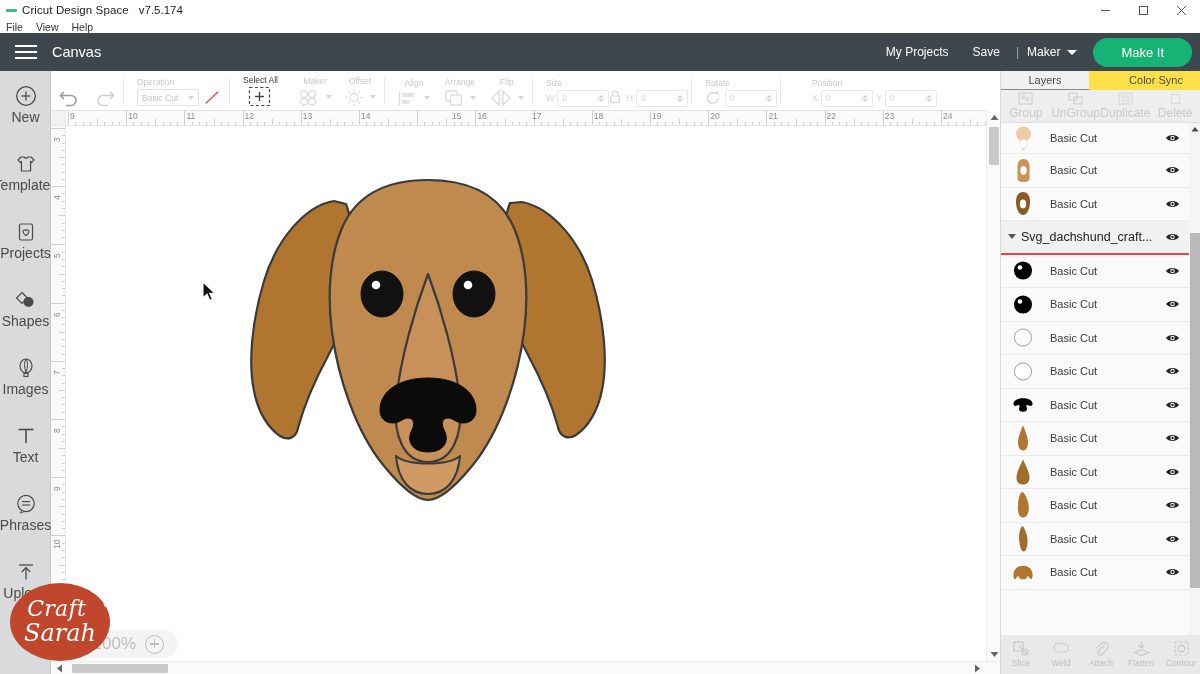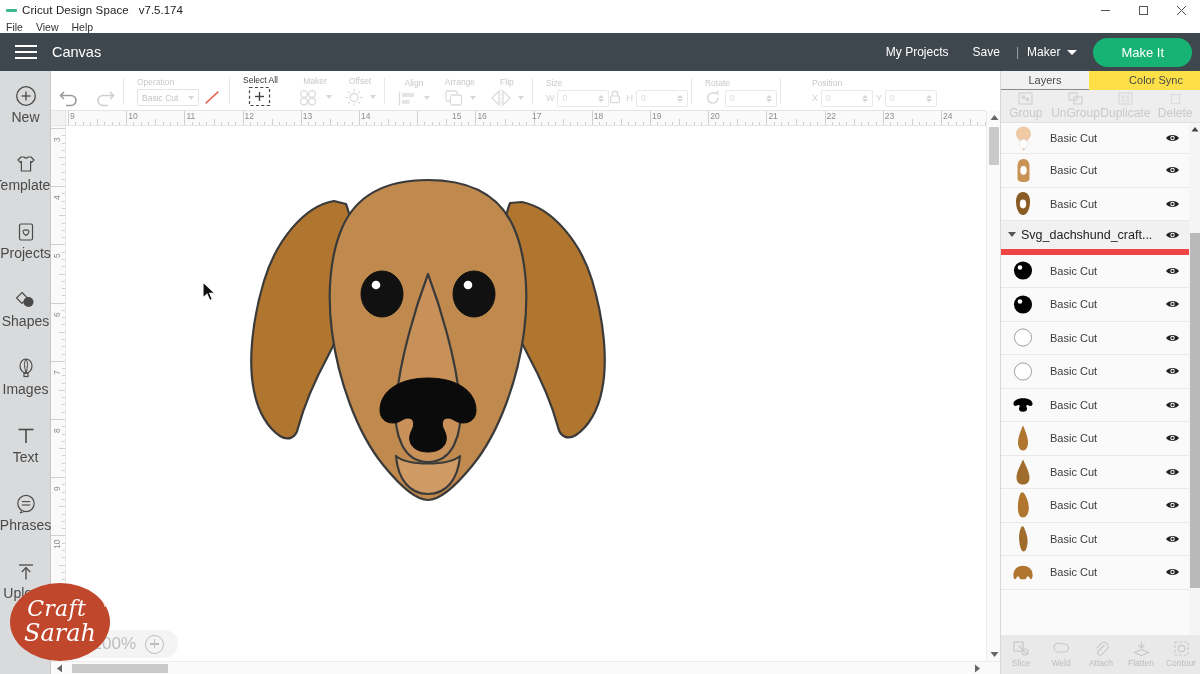--- a/index.html
+++ b/index.html
@@ -183,21 +183,21 @@
   }
   .lrow{
     height:33.5px; display:flex; align-items:center; padding:0 9px 0 12px;
     border-bottom:1px solid #e9e9e9; background:#fafafa;
   }
   .lthumb{ width:20px; height:24px; display:flex; align-items:center; justify-content:center; }
   .llabel{ flex:1; font-size:11px; color:#3b3b3b; margin-left:17px; }
   .leye{ width:16px; display:flex; align-items:center; justify-content:center; }
   .grouprow{
     height:33.5px; display:flex; align-items:center; padding:0 9px 0 4px;
-    background:#f1f1f1; border-bottom:6px solid #ef4444;
+    background:#f1f1f1; border-bottom:2px solid #ef4444;
   }
   .gcaret{ width:14px; display:flex; justify-content:center; }
   .gcaret i{ width:0;height:0;border-left:4.5px solid transparent;border-right:4.5px solid transparent;
              border-top:5px solid #555; }
   .glabel{ flex:1; font-size:12.5px; color:#222; margin-left:2px;
           white-space:nowrap; overflow:hidden; }
 
   .lsb{ position:absolute; left:188px; top:53px; width:12px; height:543px; background:#f5f5f5; }
   .lsb .arrow{ position:absolute; left:0; width:12px; height:12px; display:flex;
                align-items:center; justify-content:center;}

